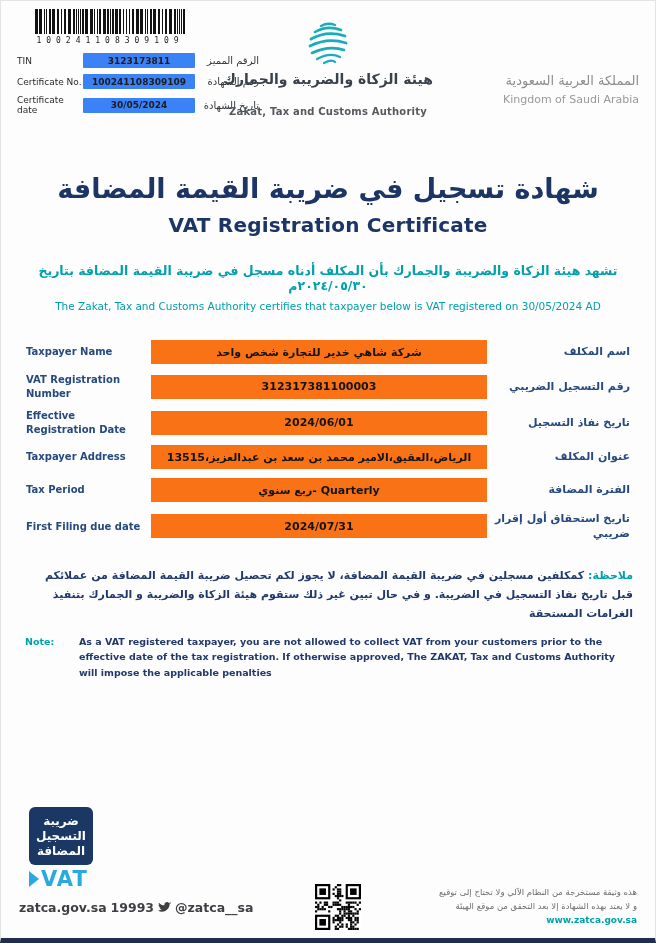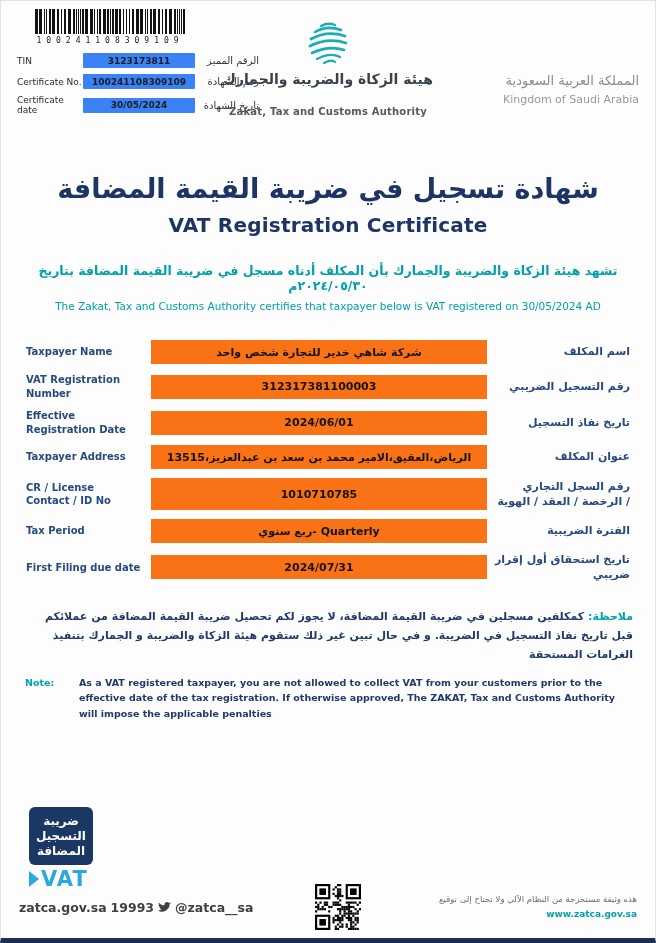--- a/index.html
+++ b/index.html
@@ -249,39 +249,28 @@
     <div class="field-row">
       <div class="field-label-en">
           <span>Taxpayer Address</span>
         </div>
       <div class="field-value" dir="rtl">الرياض،العقيق،الامير محمد بن سعد بن عبدالعزيز،13515</div>
       <div class="field-label-ar">
           <span>عنوان المكلف</span>
         </div>
     </div>
 
-    <div class="field-row tall">
-      <div class="field-label-en">
-        <span>CR / License</span>
-        <span>Contact / ID No</span>
-      </div>
-      <div class="field-value">1010710785</div>
-      <div class="field-label-ar">
-        <span>رقم السجل التجاري</span>
-        <span>/ الرخصة / العقد / الهوية</span>
-      </div>
-    </div>
 
     <div class="field-row">
       <div class="field-label-en">
           <span>Tax Period</span>
         </div>
       <div class="field-value">ربع سنوي- Quarterly</div>
       <div class="field-label-ar">
-          <span>الفترة الضريبية</span>
+          <span>الفترة المضافة</span>
         </div>
     </div>
 
     <div class="field-row">
       <div class="field-label-en">
           <span>First Filing due date</span>
         </div>
       <div class="field-value">2024/07/31</div>
       <div class="field-label-ar">
         <span>تاريخ استحقاق أول إقرار</span>
@@ -455,17 +444,18 @@
             <rect x="20" y="40" width="2" height="2" fill="#000"></rect>
             <rect x="30" y="40" width="2" height="2" fill="#000"></rect>
             <rect x="32" y="40" width="2" height="2" fill="#000"></rect>
             <rect x="34" y="40" width="2" height="2" fill="#000"></rect>
             <rect x="36" y="40" width="2" height="2" fill="#000"></rect>
             <rect x="38" y="40" width="2" height="2" fill="#000"></rect>
           </svg></div>
     </div>
     <div class="f-right">
       <div>هذه وثيقة مستخرجة من النظام الآلي ولا تحتاج إلى توقيع</div>
+      <div>و لا يعتد بهذه الشهادة إلا بعد التحقق من موقع الهيئة</div>
       <div class="verify-url">www.zatca.gov.sa</div>
     </div>
   </div>
 
 </div>
 
 </body></html>

